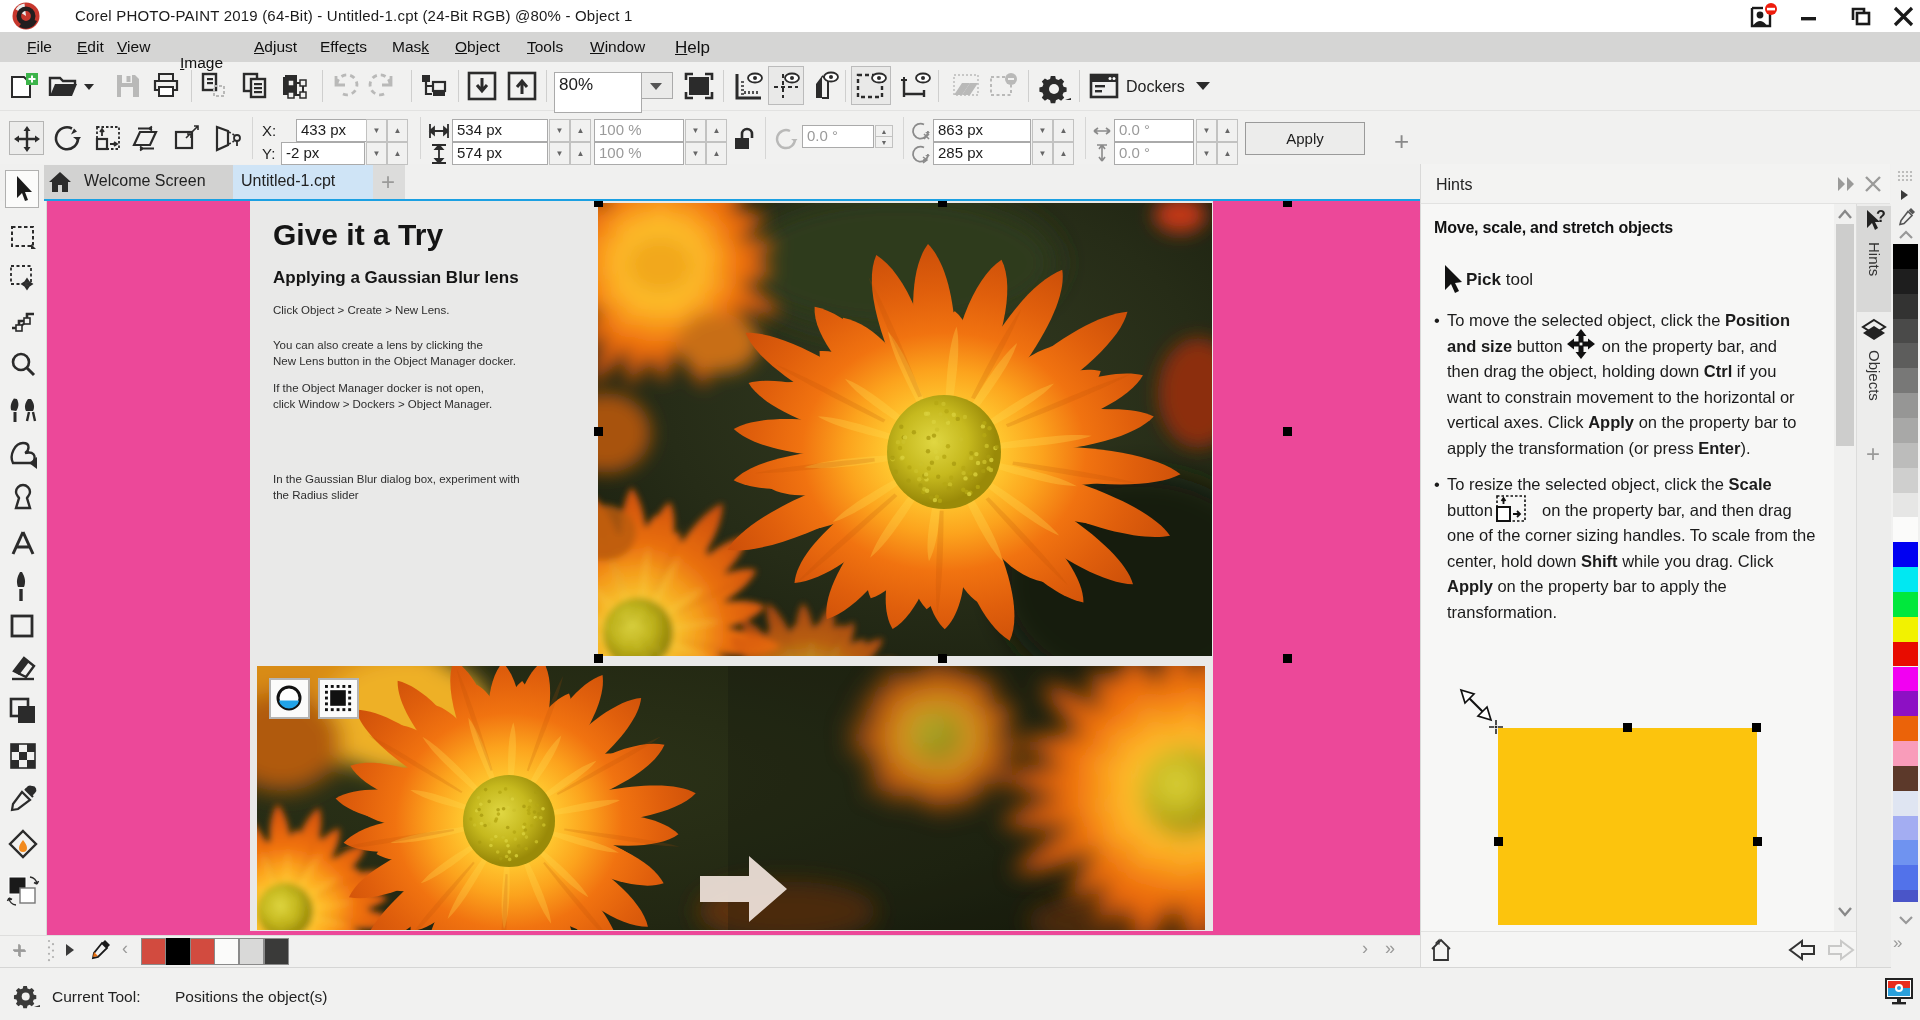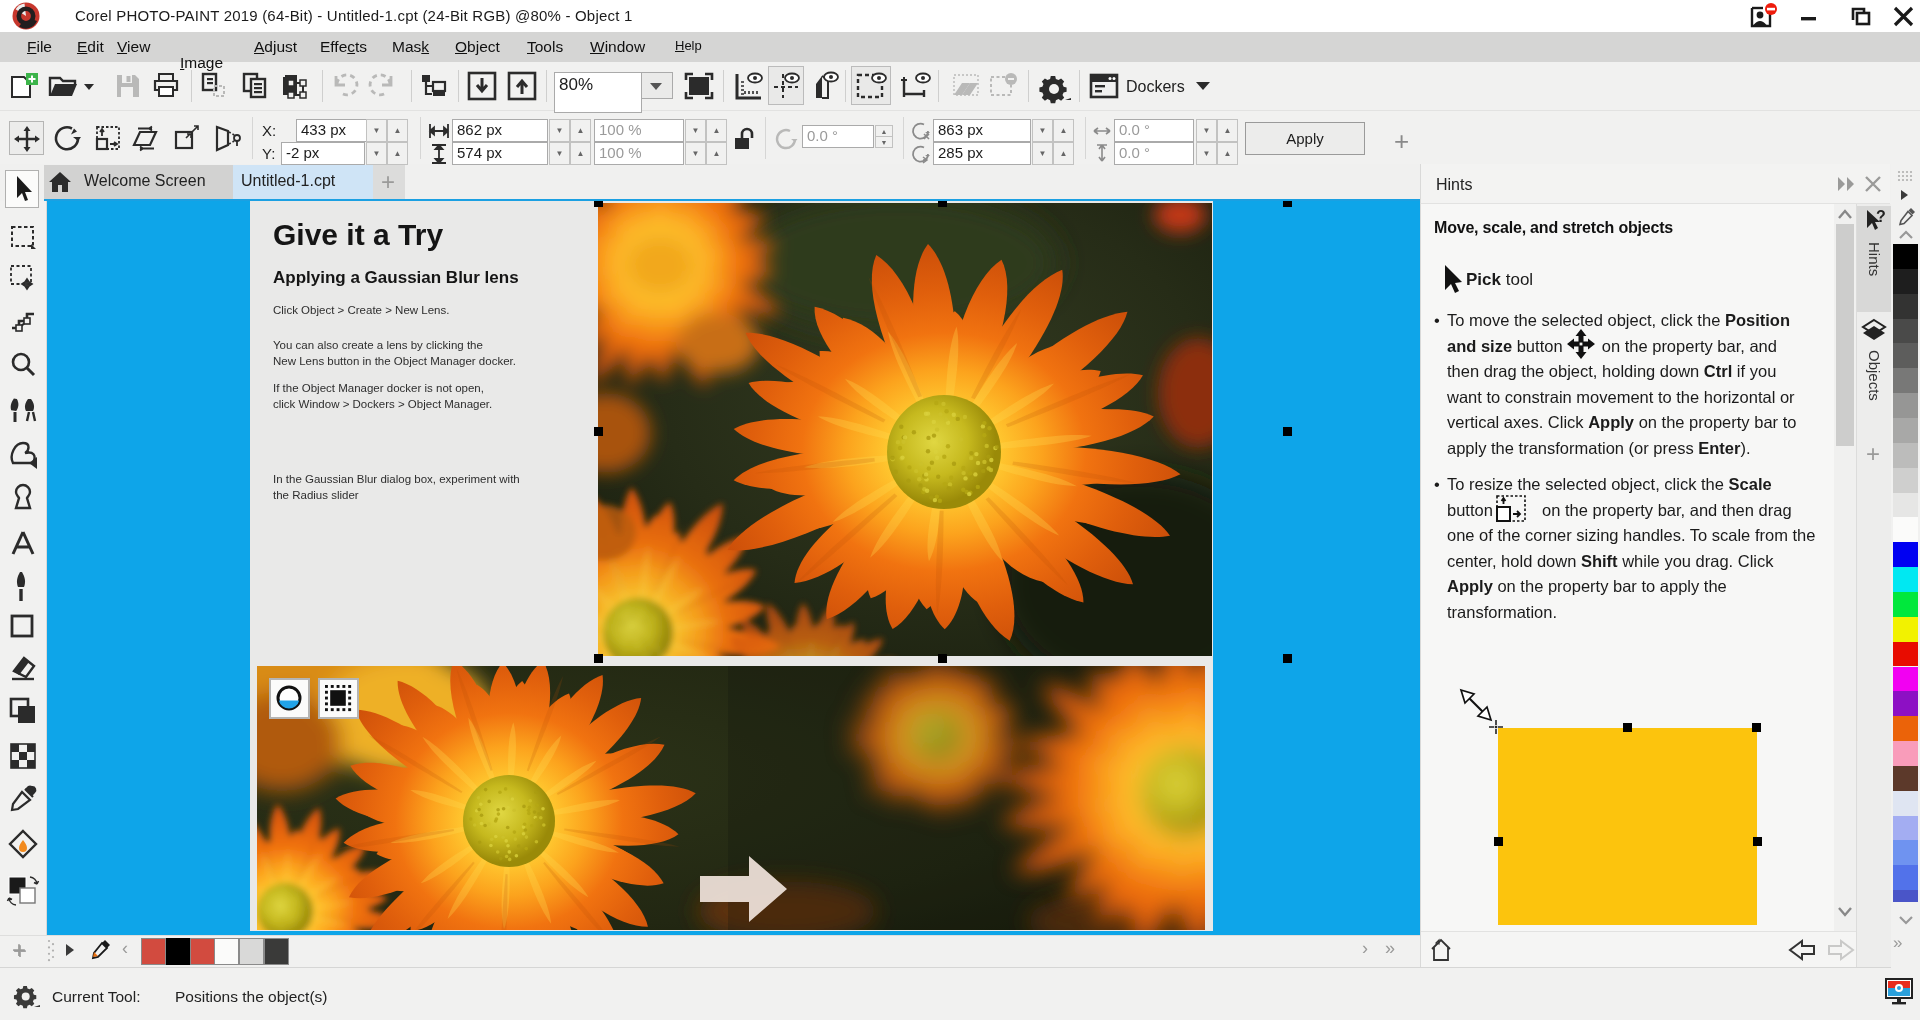--- a/index.html
+++ b/index.html
@@ -3,21 +3,21 @@
 *{margin:0;padding:0;box-sizing:border-box}
 html,body{width:1920px;height:1020px;overflow:hidden;font-family:"Liberation Sans",sans-serif;background:#f1f1f0}
 .abs{position:absolute}
 .strip{position:absolute;left:0;width:1920px}
 .vsep{position:absolute;width:1px;height:32px;background:#cfcfce}
 .vsep2{position:absolute;width:1px;height:42px;background:#d6d6d5}
 .field{position:absolute;background:#fff;border:1px solid #aaa;font-size:15px;color:#1c1c1c;padding:1px 4px;height:23px}
 .spinbtn{position:absolute;width:21px;height:23px;background:#f1f1f0;border:1px solid #c2c2c1;color:#666;font-size:8px;text-align:center;line-height:21px}
 .lbl{position:absolute;font-size:15px;color:#222}
 #toolbox{position:absolute;left:0;top:201px;width:47px;height:734px;background:#f1f1f0;border-right:1px solid #d9d9d8}
-#canvas{position:absolute;left:47px;top:201px;width:1373px;height:734px;background:#0ea5e9;overflow:hidden}
+#canvas{position:absolute;left:47px;top:201px;width:1373px;height:734px;background:#ec4899;overflow:hidden}
 #page{position:absolute;left:203px;top:0;width:963px;height:730px;background:#e9e9e8}
 .handle{position:absolute;width:9px;height:9px;background:#000}
 .ico{position:absolute}
 #hintsbody .para{position:absolute;left:13px;font-size:16.5px;line-height:25.5px;white-space:nowrap;color:#1b1b1b}
 .vtext{writing-mode:vertical-rl;font-size:15px;color:#333;position:absolute}
 .sw{position:absolute;left:0;width:25px}
 .dots{background-image:radial-gradient(circle at 1.5px 1.5px, rgba(120,120,118,0.13) 1px, transparent 1.2px);background-size:4px 4px}
 
 </style></head><body>
 <div class="strip" style="top:0;height:32px;background:#fff"></div>
@@ -55,21 +55,21 @@
 <span class="lbl" style="left:27px;top:38px;font-size:15.5px;color:#101010"><span style="text-decoration:none"><u>F</u>ile</span></span>
 <span class="lbl" style="left:77px;top:38px;font-size:15.5px;color:#101010"><span style="text-decoration:none"><u>E</u>dit</span></span>
 <span class="lbl" style="left:117px;top:38px;font-size:15.5px;color:#101010"><span style="text-decoration:none"><u>V</u>iew</span></span>
 <span class="lbl" style="left:180px;top:54px;font-size:15.5px;color:#101010"><span style="text-decoration:none"><u>I</u>mage</span></span>
 <span class="lbl" style="left:254px;top:38px;font-size:15.5px;color:#101010"><span style="text-decoration:none"><u>A</u>djust</span></span>
 <span class="lbl" style="left:320px;top:38px;font-size:15.5px;color:#101010"><span style="text-decoration:none">Effe<u>c</u>ts</span></span>
 <span class="lbl" style="left:392px;top:38px;font-size:15.5px;color:#101010"><span style="text-decoration:none">Mas<u>k</u></span></span>
 <span class="lbl" style="left:455px;top:38px;font-size:15.5px;color:#101010"><span style="text-decoration:none"><u>O</u>bject</span></span>
 <span class="lbl" style="left:527px;top:38px;font-size:15.5px;color:#101010"><span style="text-decoration:none"><u>T</u>ools</span></span>
 <span class="lbl" style="left:590px;top:38px;font-size:15.5px;color:#101010"><span style="text-decoration:none"><u>W</u>indow</span></span>
-<span class="lbl" style="left:675px;top:38px;font-size:13px;color:#101010"><span style="text-decoration:none"><u>H</u>elp</span></span>
+<span class="lbl" style="left:675px;top:38px;font-size:17px;color:#101010"><span style="text-decoration:none"><u>H</u>elp</span></span>
 <svg class="ico" style="left:8px;top:71px" width="32" height="30" viewBox="0 0 32 30">
     <path d="M4 6 h12 l6 6 v14 h-18 z" fill="#fff" stroke="#2b2b2b" stroke-width="2"></path>
 <rect x="18" y="2" width="12" height="12" fill="#3cb44a"></rect>
     <path d="M24 4.5 v7 M20.5 8 h7" stroke="#fff" stroke-width="2"></path>
   </svg>
 <svg class="ico" style="left:47px;top:71px" width="34" height="30" viewBox="0 0 34 30">
     <path d="M3 25 V7 h10 l3 3 h12 v4" fill="none" stroke="#2b2b2b" stroke-width="2.4"></path>
 <path d="M3 25 l5 -12 h22 l-5 12 z" fill="#2b2b2b"></path>
   </svg>
 <div class="abs" style="left:84px;top:84px;width:0;height:0;border:5px solid transparent;border-top:6px solid #2b2b2b"></div>
@@ -245,21 +245,21 @@
 <div class="spinbtn" style="left:366px;top:119px">▼</div>
 <div class="spinbtn" style="left:387px;top:119px">▲</div>
 <span class="lbl" style="left:262px;top:145px">Y:</span>
 <div class="field" style="left:281px;top:142px;width:84px;">-2 px</div>
 <div class="spinbtn" style="left:366px;top:142px">▼</div>
 <div class="spinbtn" style="left:387px;top:142px">▲</div>
 <div class="vsep2" style="left:420px;top:117px"></div>
 <svg class="ico" style="left:428px;top:122px" width="22" height="18" viewBox="0 0 22 18">
     <path d="M2 9 h18 M2 9 l4-3.5 v7 z M20 9 l-4-3.5 v7 z M2 2 v14 M20 2 v14" stroke="#2b2b2b" stroke-width="1.8" fill="#2b2b2b"></path>
   </svg>
-<div class="field" style="left:452px;top:119px;width:96px;">862 px</div>
+<div class="field" style="left:452px;top:119px;width:96px;">534 px</div>
 <div class="spinbtn" style="left:549px;top:119px">▼</div>
 <div class="spinbtn" style="left:570px;top:119px">▲</div>
 <svg class="ico" style="left:430px;top:143px" width="18" height="22" viewBox="0 0 18 22">
     <path d="M9 2 v18 M9 2 l-3.5 4 h7 z M9 20 l-3.5-4 h7 z M2 2 h14 M2 20 h14" stroke="#2b2b2b" stroke-width="1.8" fill="#2b2b2b"></path>
   </svg>
 <div class="field" style="left:452px;top:142px;width:96px;">574 px</div>
 <div class="spinbtn" style="left:549px;top:142px">▼</div>
 <div class="spinbtn" style="left:570px;top:142px">▲</div>
 <div class="field" style="left:594px;top:119px;width:90px;color:#9a9a9a">100 %</div>
 <div class="spinbtn" style="left:685px;top:119px">▼</div>

